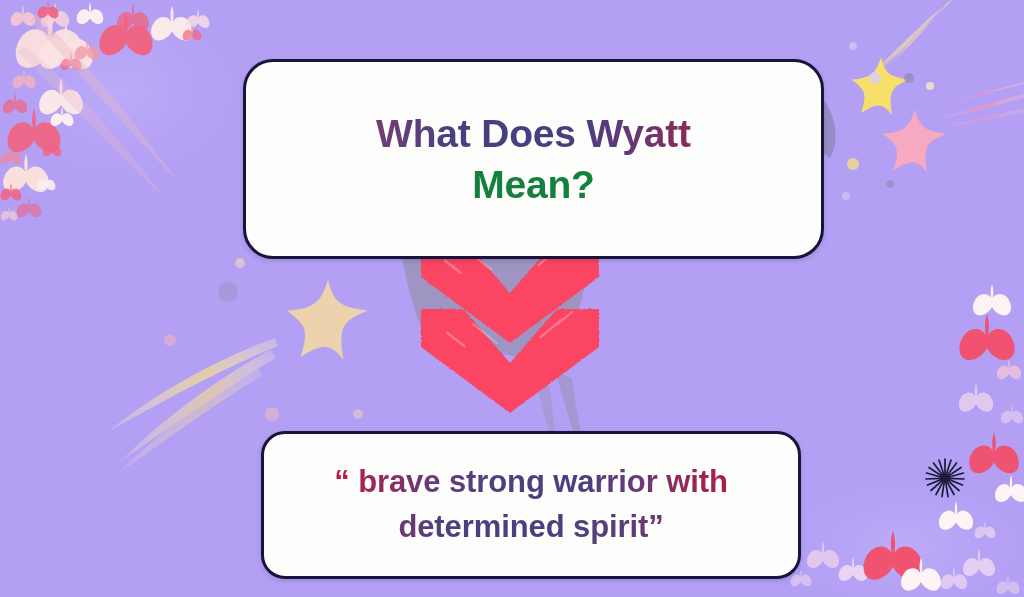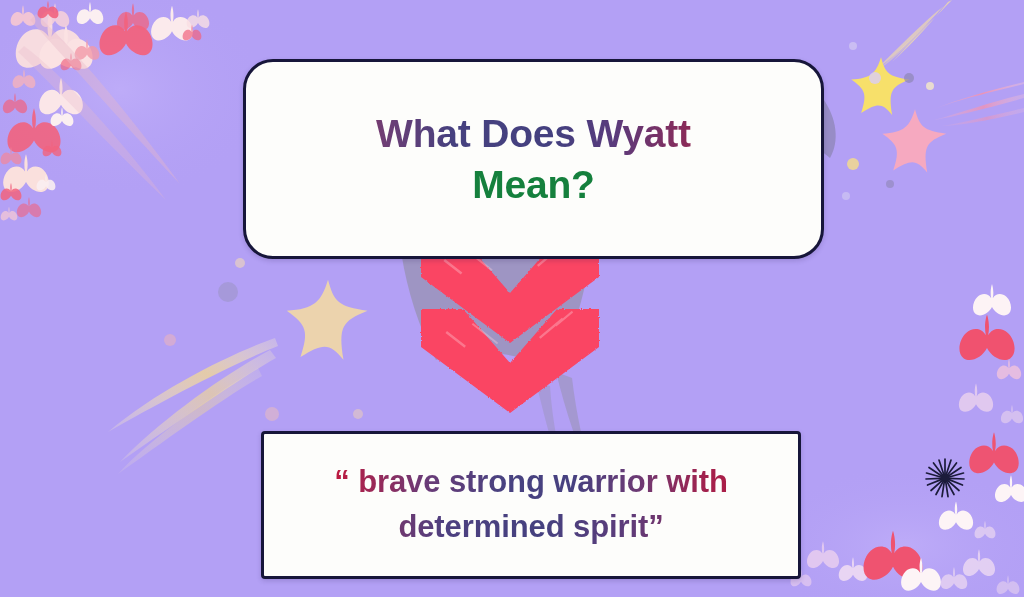--- a/index.html
+++ b/index.html
@@ -40,21 +40,21 @@
   }
   #title-card {
     left:243px; top:19px;
     width:581px; height:200px;
     border-radius:30px;
     margin-top:40px;
   }
   #quote-card {
     left:261px; top:431px;
     width:540px; height:148px;
-    border-radius:4px;
+    border-radius:24px;
   }
 
   
   .headline {
     font-size:39px;
     font-weight:bold;
     line-height:1.32;
     letter-spacing:-.2px;
     width:100%;
     padding:0 26px;

